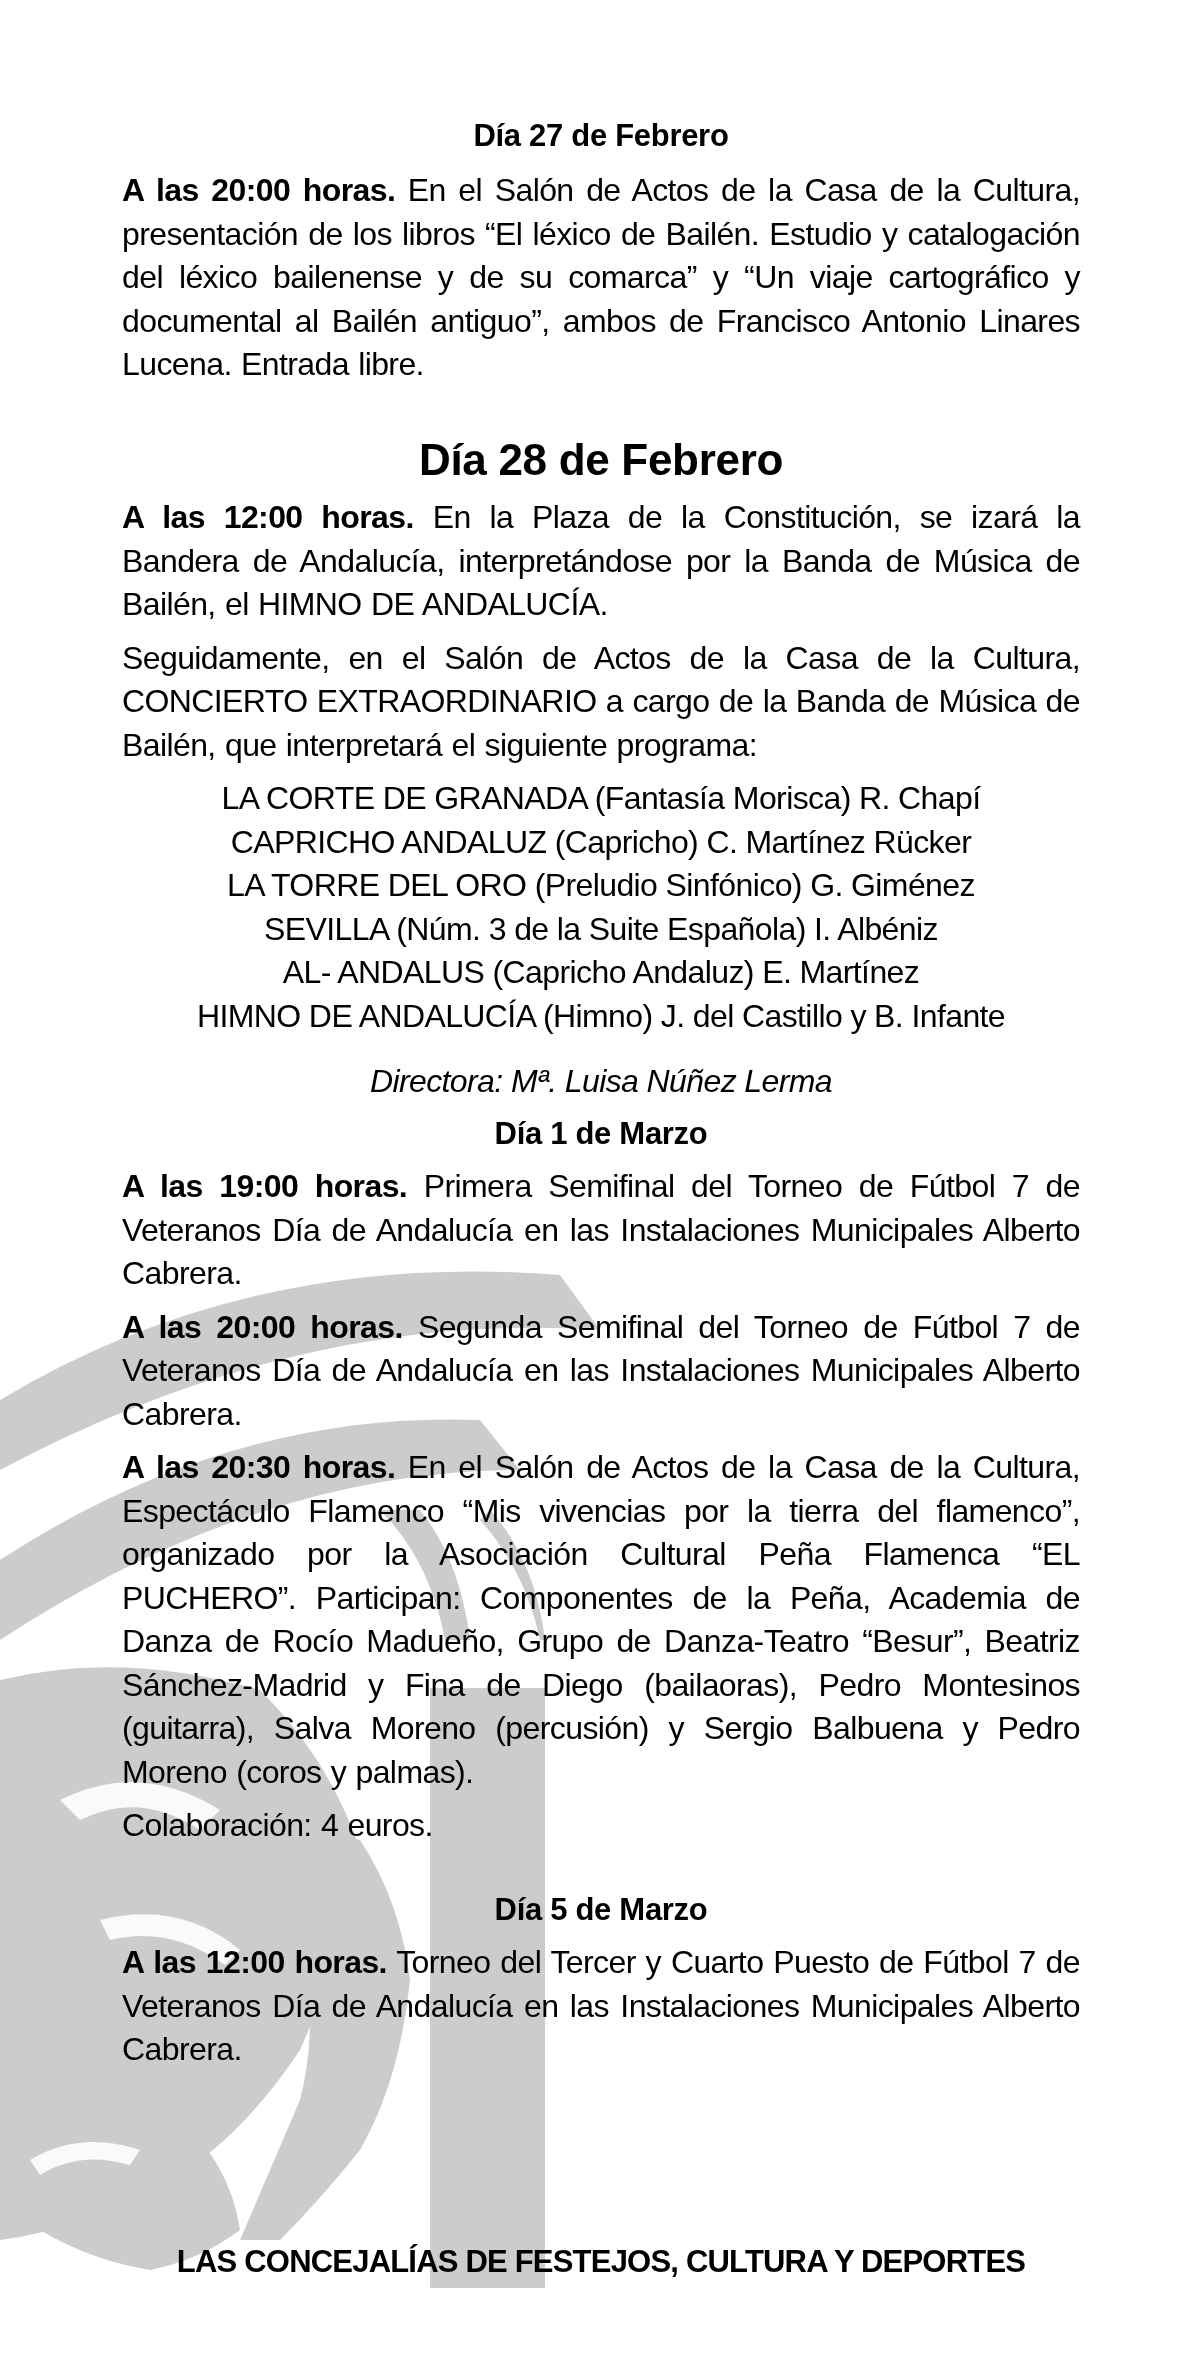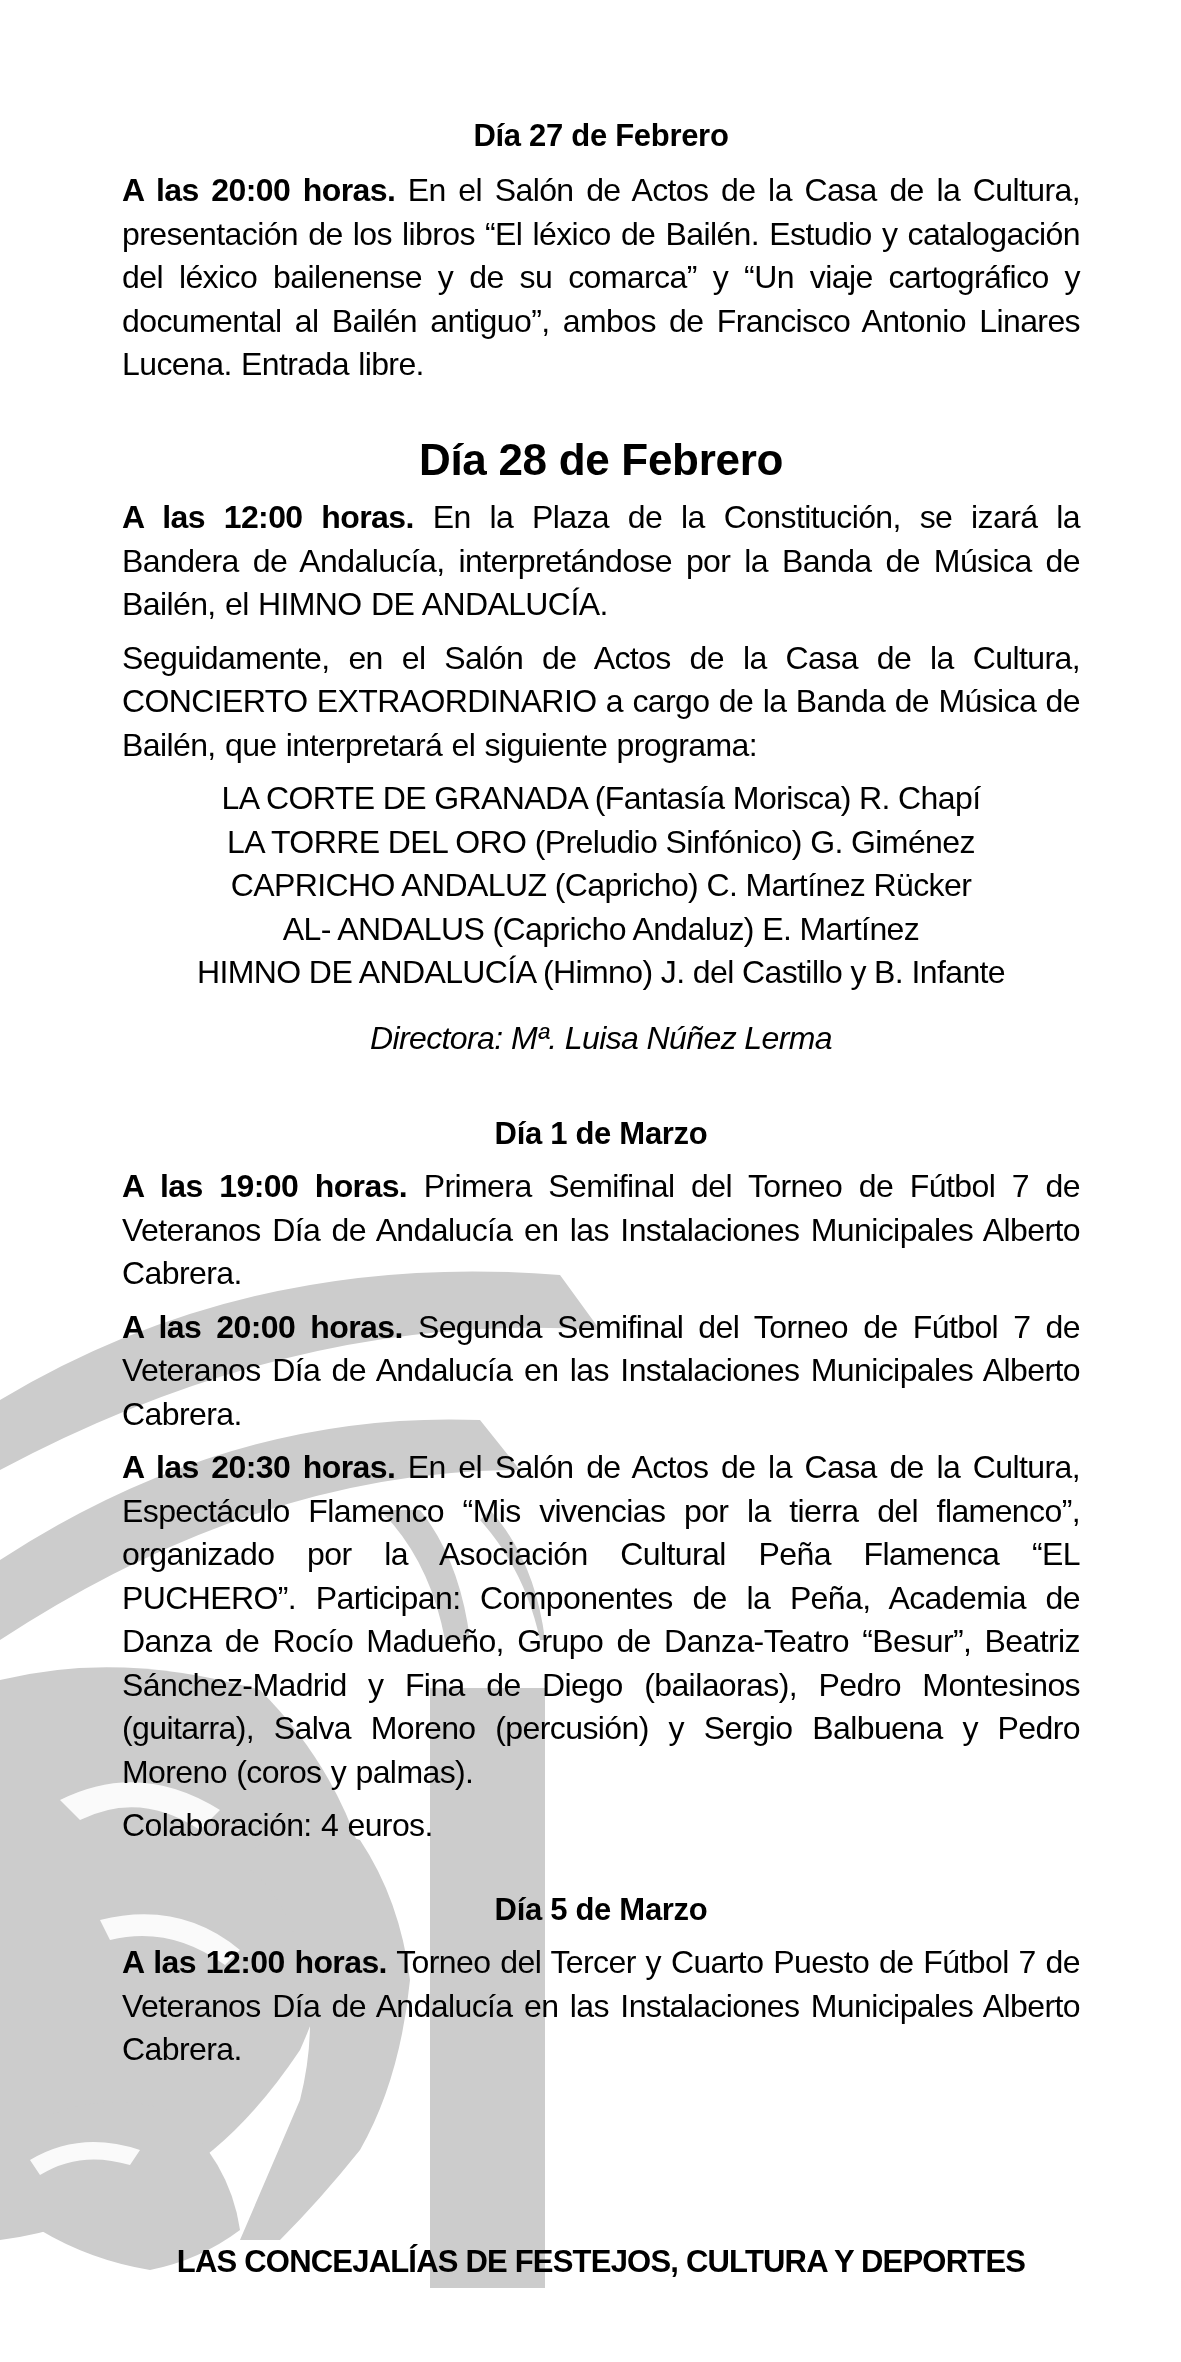--- a/index.html
+++ b/index.html
@@ -53,22 +53,23 @@
   <div style="position:absolute; top:432px; width:958px;">
     <h2 class="hd big">Día 28 de Febrero</h2>
     <p class="p" style="margin-top:8px;">
       <b>A las 12:00 horas.</b><span> En la Plaza de la Constitución, se izará la Bandera de Andalucía, interpretándose por la Banda de Música de Bailén, el HIMNO DE ANDALUCÍA.</span>
     </p>
     <p class="p" style="margin-top:10px;">
       <span>Seguidamente, en el Salón de Actos de la Casa de la Cultura, CONCIERTO EXTRAORDINARIO a cargo de la Banda de Música de Bailén, que interpretará el siguiente programa:</span>
     </p>
     <div style="margin-top:10px;">
       <p class="c">LA CORTE DE GRANADA (Fantasía Morisca) R. Chapí</p>
+      <p class="c">CAPRICHO ANDALUZ (Capricho) C. Martínez Rücker</p>
       <p class="c">LA TORRE DEL ORO (Preludio Sinfónico) G. Giménez</p>
-      <p class="c">CAPRICHO ANDALUZ (Capricho) C. Martínez Rücker</p>
+      <p class="c">SEVILLA (Núm. 3 de la Suite Española) I. Albéniz</p>
       <p class="c">AL- ANDALUS (Capricho Andaluz) E. Martínez</p>
       <p class="c">HIMNO DE ANDALUCÍA (Himno) J. del Castillo y B. Infante</p>
     </div>
     <p class="c" style="margin-top:22px;font-style:italic;">Directora: Mª. Luisa Núñez Lerma</p>
   </div>
 
   <div style="position:absolute; top:1114px; width:958px;">
     <h2 class="hd">Día 1 de Marzo</h2>
     <p class="p" style="margin-top:11px;">
       <b>A las 19:00 horas.</b><span> Primera Semifinal del Torneo de Fútbol 7 de Veteranos Día de Andalucía en las Instalaciones Municipales Alberto Cabrera.</span>

